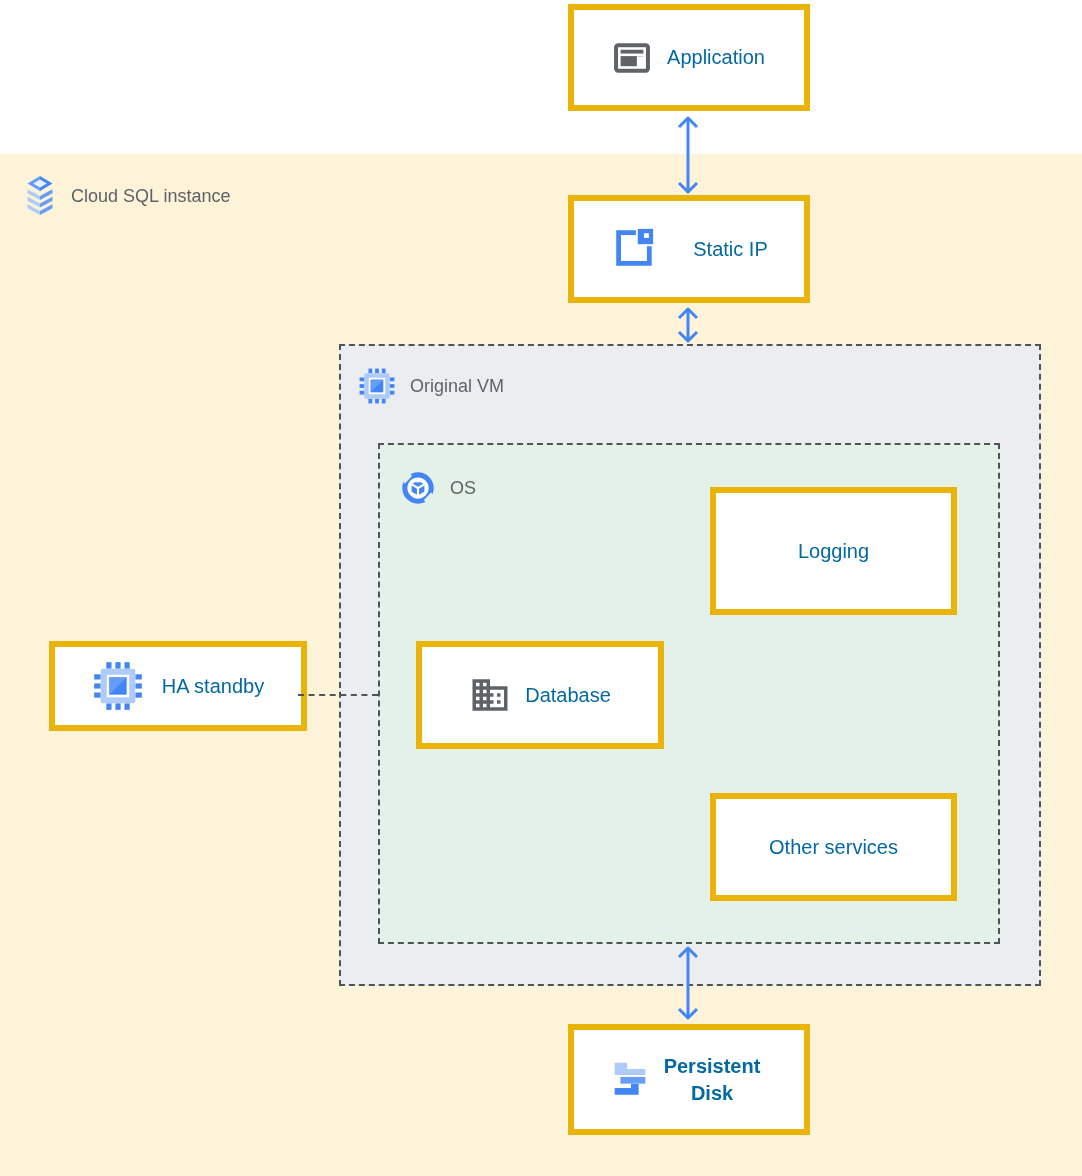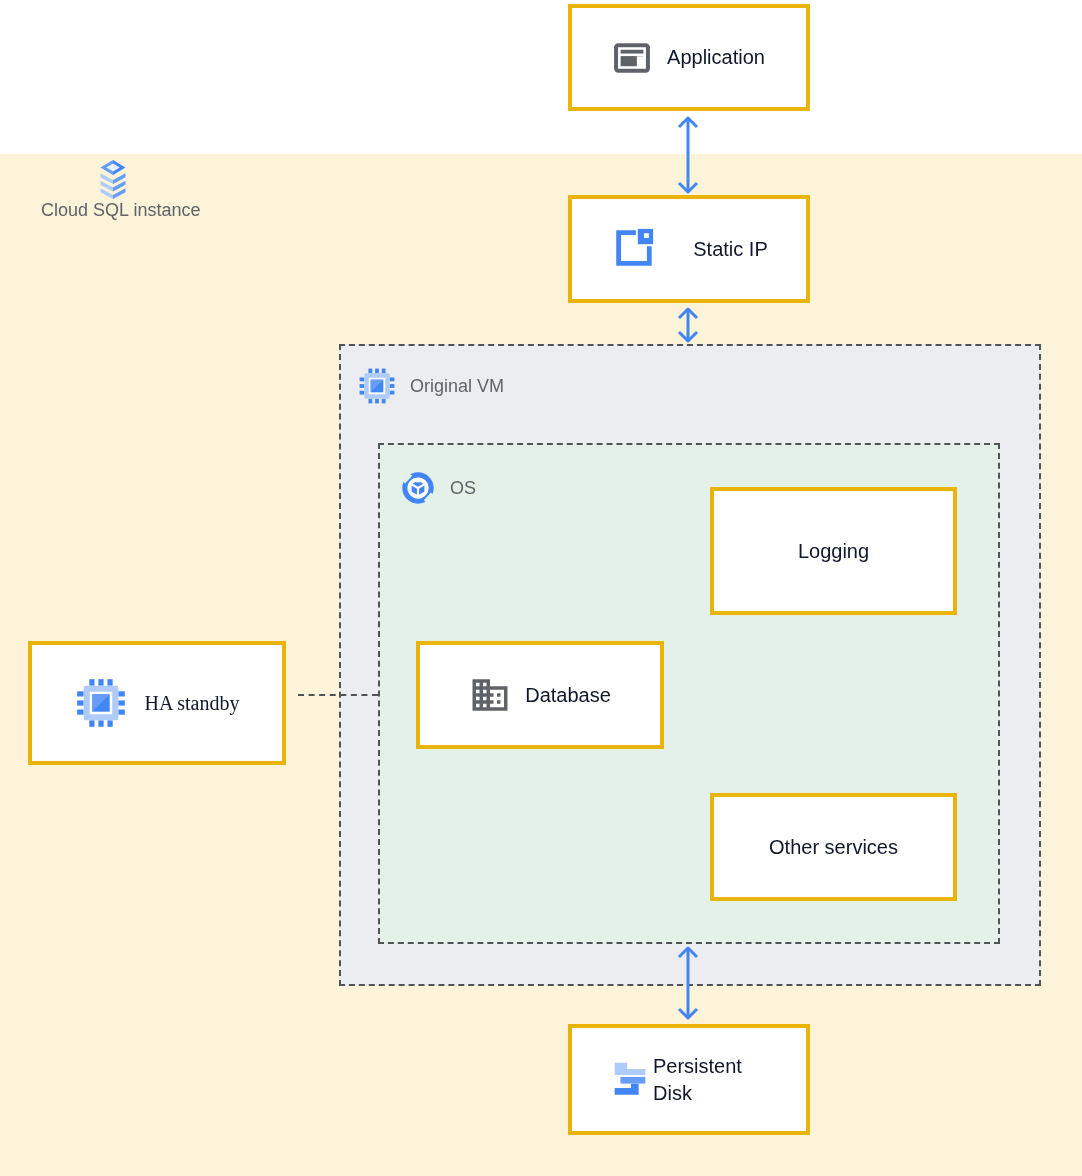--- a/index.html
+++ b/index.html
@@ -19,45 +19,45 @@
   .zone-os{
     position:absolute;left:378px;top:443px;width:622px;height:501px;
     background:#e4f1e9;border:2px dashed #505357;box-sizing:border-box;
   }
   .zone-label{
     position:absolute;display:flex;align-items:center;
     color:#5f6368;font-size:18px;white-space:nowrap;
   }
   .zone-label .zl-text{margin-left:16px;}
   .node{
-    position:absolute;background:#ffffff;border:4px solid #eab308;
+    position:absolute;background:#ffffff;border:6px solid #eab308;
     box-sizing:border-box;display:flex;align-items:center;justify-content:center;
-    color:#0f172a;font-size:20px;
+    color:#0369a1;font-size:20px;text-align:center;
   }
   .node .nl-text{margin-left:16px;white-space:nowrap;}
-  .node .nl-wrap{width:118px;line-height:1.35;white-space:normal;}
+  .node .nl-wrap{width:118px;line-height:1.35;white-space:normal;font-weight:bold;}
   .arrow{position:absolute;}
   .connector{
     position:absolute;left:298px;top:694px;width:80px;height:0;
     border-top:2px dashed #505357;
   }
   svg{display:block;}
 </style>
 </head>
 <body>
 
 <div class="canvas">
 
   <div class="zone-sql"></div>
 
   <div class="zone-vm"></div>
 
   <div class="zone-os"></div>
 
-  <div class="zone-label" style="left:25px;top:160px;height:40px;flex-direction:column;">
+  <div class="zone-label" style="left:25px;top:176px;height:40px;">
     <span>
       <svg width="30" height="40" viewBox="0 0 24 32">
         <polygon points="12,0 2,6 12,12" fill="#669df6"></polygon>
         <polygon points="12,0 22,6 12,12" fill="#4285f4"></polygon>
         <polygon points="12,2.8 17.4,6 12,9.2 6.6,6" fill="#e8f0fe"></polygon>
         <polygon points="2,10.5 12,16 12,19.2 2,13.7" fill="#aecbfa"></polygon>
         <polygon points="12,16 22,10.5 22,13.7 12,19.2" fill="#669df6"></polygon>
         <polygon points="2,16.5 12,22 12,25.2 2,19.7" fill="#aecbfa"></polygon>
         <polygon points="12,22 22,16.5 22,19.7 12,25.2" fill="#669df6"></polygon>
         <polygon points="2,22.5 12,28 12,31.2 2,25.7" fill="#aecbfa"></polygon>
@@ -141,21 +141,21 @@
       </svg>
     </span>
     <span class="nl-text" style="margin-left:14px;">Database</span>
   </div>
 
 
   <div class="node" style="left:710px;top:793px;width:247px;height:108px;">
     <span>Other services</span>
   </div>
 
-  <div class="node" style="left:28px;top:641px;width:258px;height:124px;font-family:Liberation Serif, serif;">
+  <div class="node" style="left:49px;top:641px;width:258px;height:90px;">
     <span>
       <svg width="52" height="52" viewBox="0 0 24 24">
         <g fill="#4285f4">
           <rect x="6.6" y="1" width="2.4" height="3"></rect>
             <rect x="10.8" y="1" width="2.4" height="3"></rect>
             <rect x="15" y="1" width="2.4" height="3"></rect>
           <rect x="6.6" y="20" width="2.4" height="3"></rect>
             <rect x="10.8" y="20" width="2.4" height="3"></rect>
             <rect x="15" y="20" width="2.4" height="3"></rect>
           <rect x="1" y="6.6" width="3" height="2.4"></rect>

